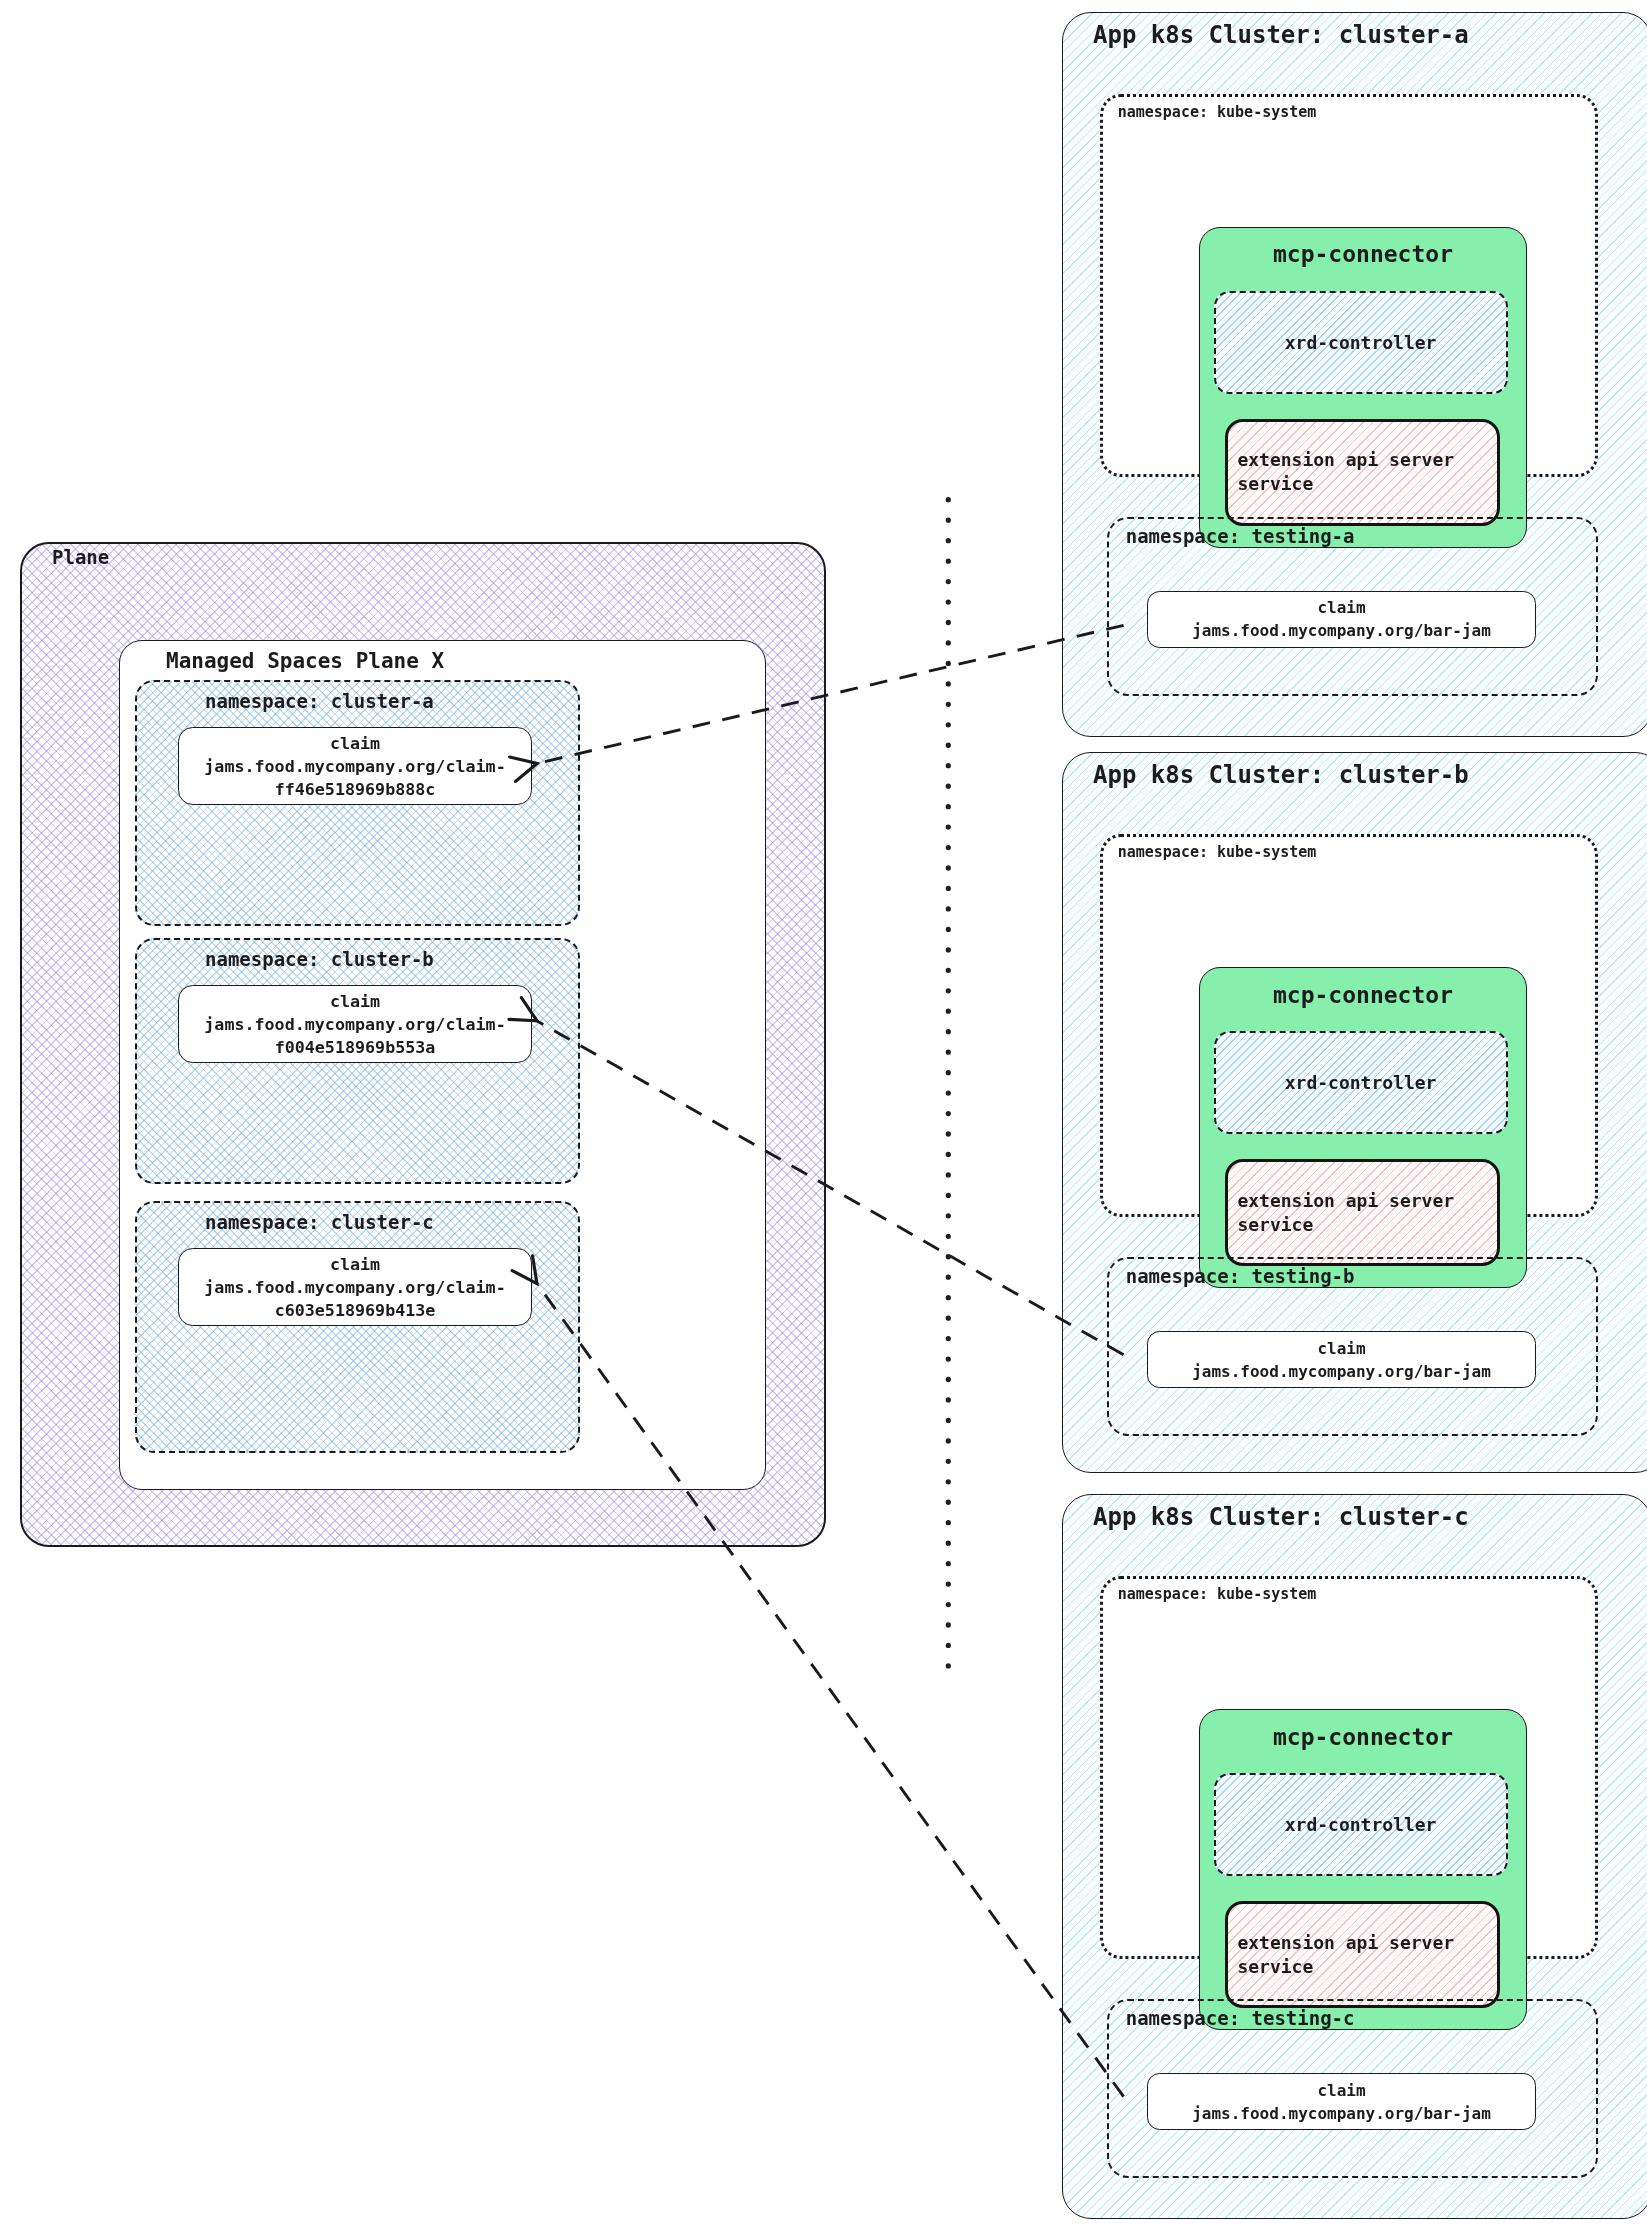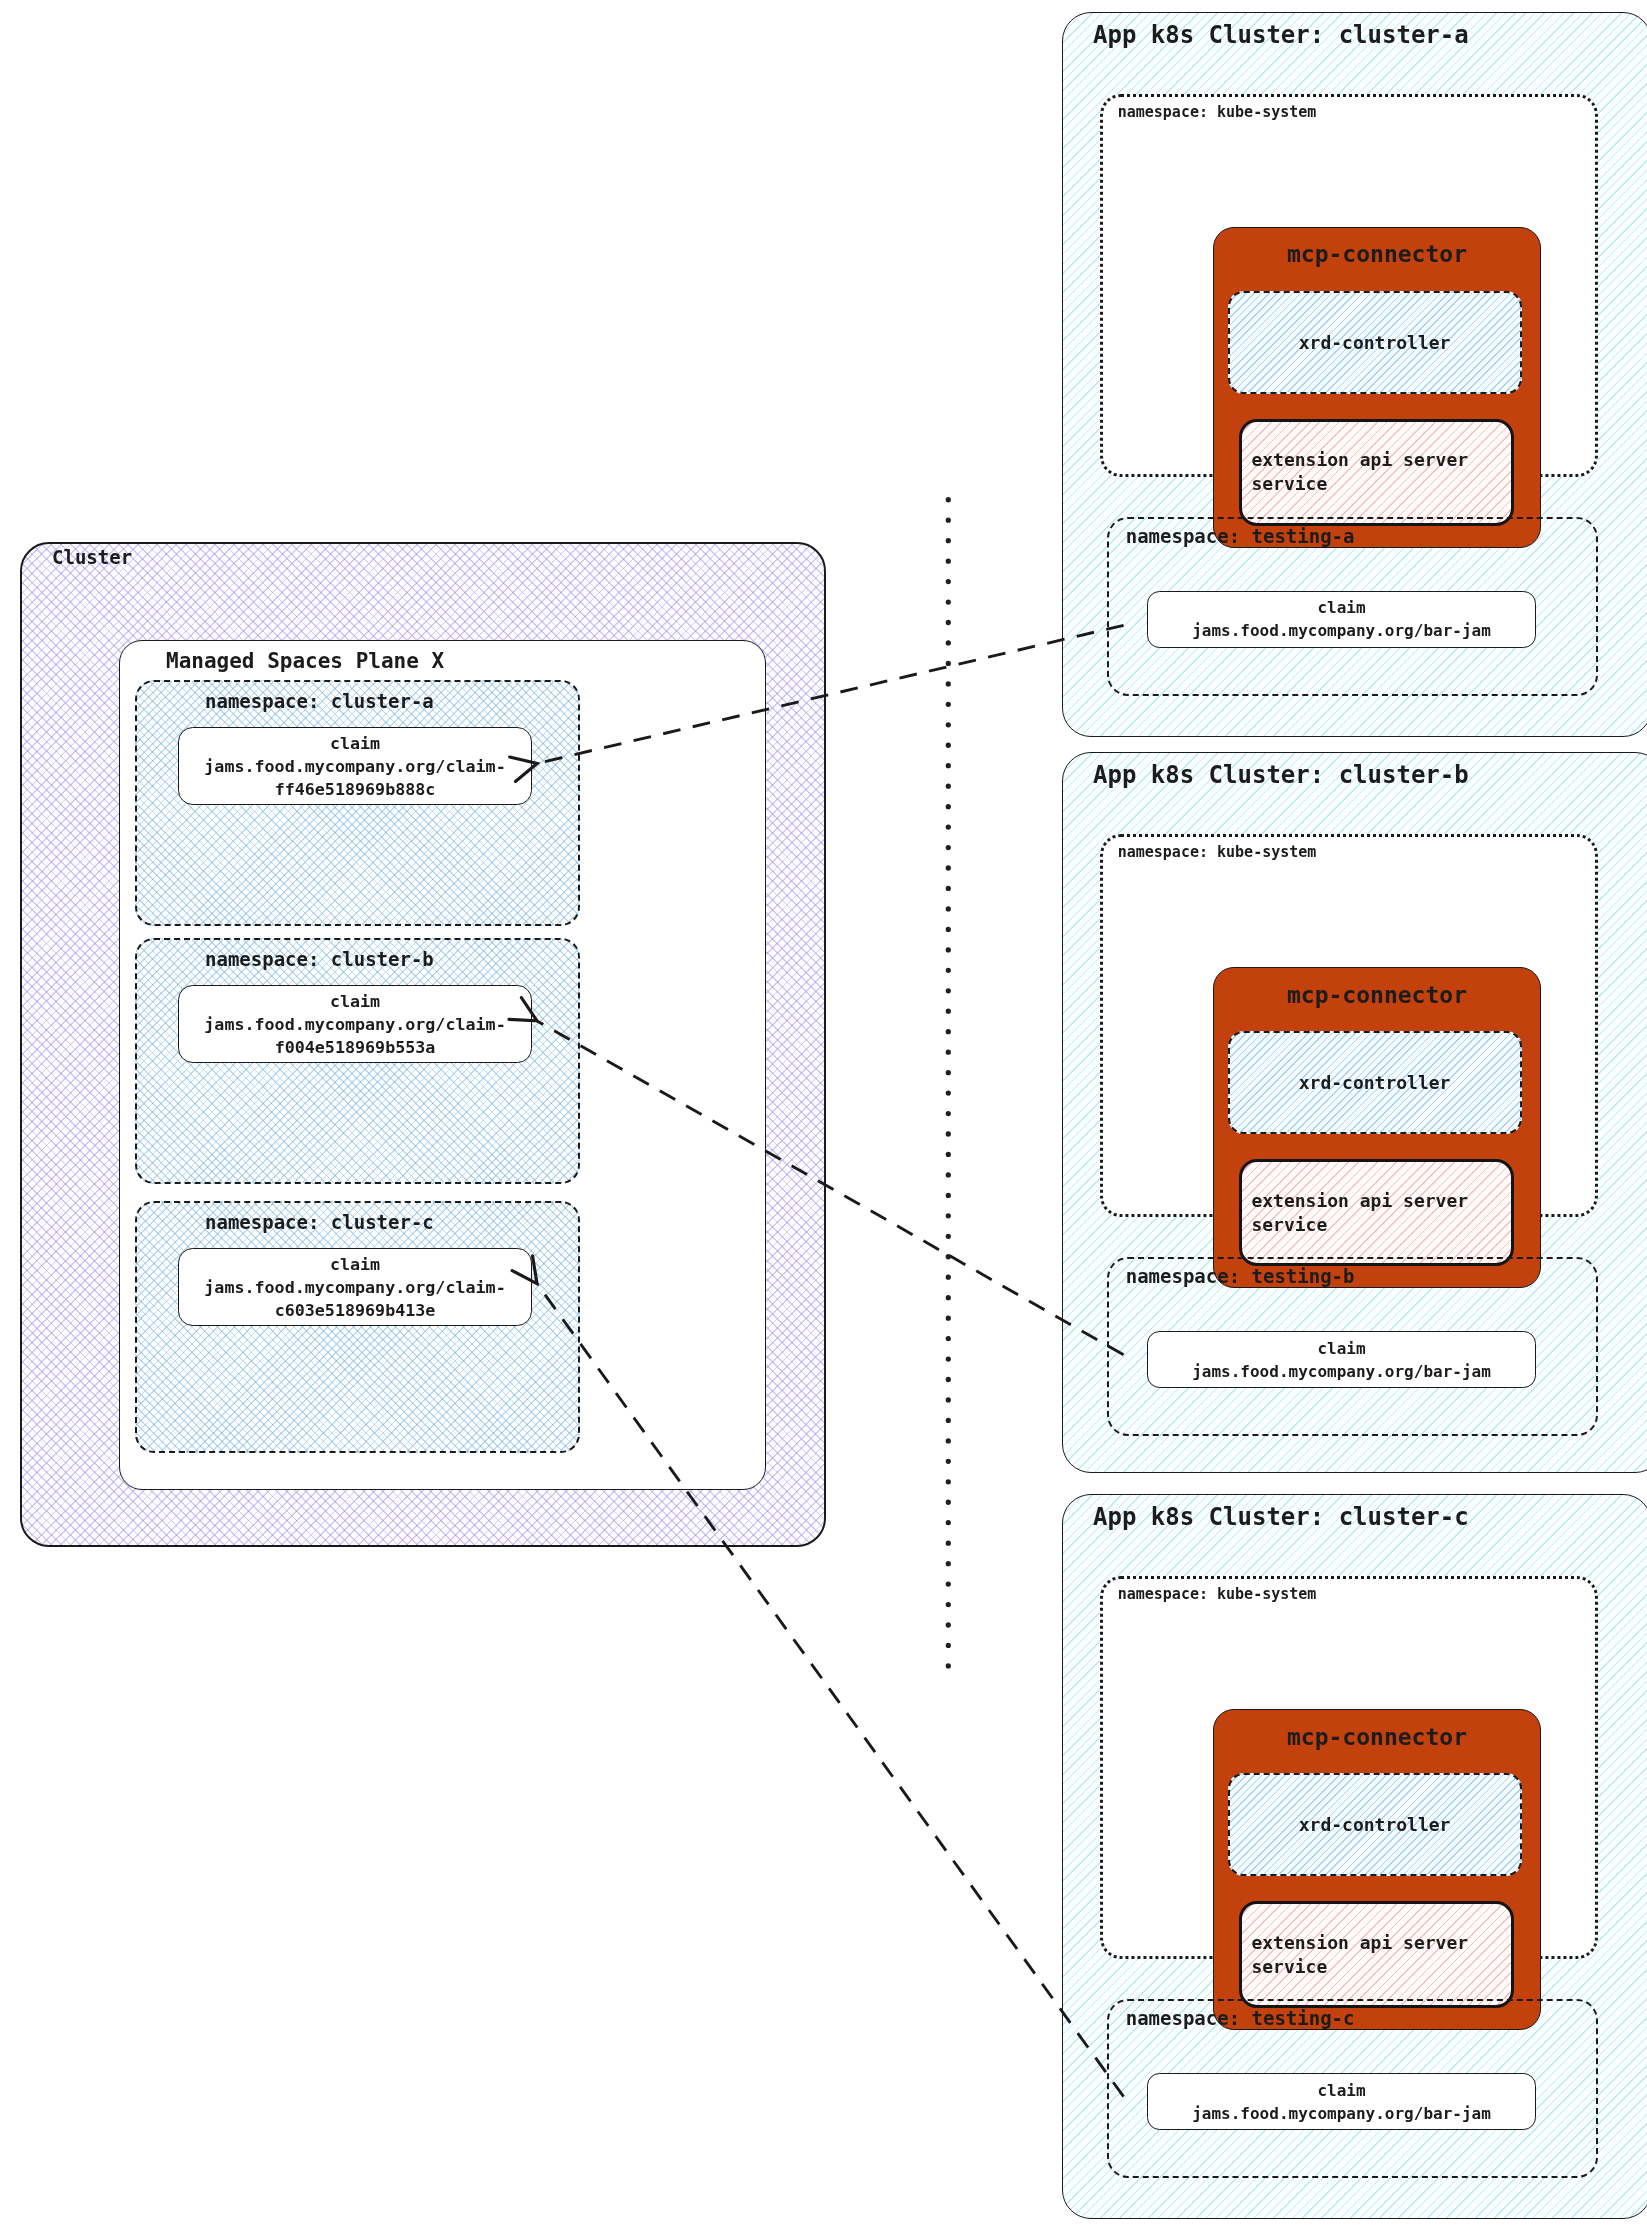--- a/index.html
+++ b/index.html
@@ -49,41 +49,41 @@
   .claim-left{position:absolute;left:41px;top:45px;width:352px;height:76px;background:#ffffff;
     border:1.6px solid #1a1a1a;border-radius:14.7px;display:flex;flex-direction:column;
     align-items:center;justify-content:center;font-size:16.7px;font-weight:700;line-height:23px;text-align:center;}
   
   .cluster{left:1042px;width:588px;height:723px;border:1.6px solid #1a1a1a;border-radius:29px;}
   .cluster-a{top:11.5px;} .cluster-b{top:752px;height:719px;padding-left:12px;} .cluster-c{top:1494px;}
   .cluster-title{position:absolute;left:30px;top:8.4px;font-size:24px;font-weight:700;white-space:nowrap;}
   .kube-box{position:absolute;left:37px;top:81px;width:492px;height:377px;background:#ffffff;
     border:3.1px dotted #1a1a1a;border-radius:21px;}
   .kube-label{position:absolute;left:14.7px;top:6.3px;font-size:15px;font-weight:700;white-space:nowrap;}
-  .mcpc-box{position:absolute;left:110px;top:130px;width:326px;height:319px;background:#c2410c;
+  .mcpc-box{position:absolute;left:96px;top:130px;width:326px;height:319px;background:#86efac;
     border:1.6px solid #1a1a1a;border-radius:21px;}
   .mcpc-label{position:absolute;left:0;right:0;top:13.6px;text-align:center;font-size:23px;font-weight:700;}
   .xrd-box{position:absolute;left:13.6px;top:63px;width:290px;height:99px;border:2.6px dashed #1a1a1a;
     border-radius:15.7px;display:flex;align-items:center;justify-content:center;font-size:18px;font-weight:700;}
   .ext-box{position:absolute;left:25px;top:191px;width:275px;height:107px;border:3.1px solid #141414;
     border-radius:18px;display:flex;align-items:center;justify-content:center;text-align:left;
     font-size:18px;font-weight:700;line-height:24px;padding:0 9.4px;box-sizing:border-box;}
   .testing-box{position:absolute;left:44px;top:504px;width:487px;height:175px;border:2.6px dashed #1a1a1a;border-radius:21px;}
   .testing-label{position:absolute;left:16.7px;top:6.3px;font-size:19px;font-weight:700;white-space:nowrap;}
   .claim-right{position:absolute;left:38px;top:72px;width:387px;height:55px;background:#ffffff;
     border:1.6px solid #1a1a1a;border-radius:12.6px;display:flex;flex-direction:column;align-items:center;
     justify-content:center;font-size:16px;font-weight:700;line-height:23px;text-align:center;}
   
   .overlay{left:0;top:0;width:1647px;height:2227px;pointer-events:none;z-index:60;}
 </style>
 </head>
 <body>
 
 <div class="abs spaces-box hatch-purple"></div>
-<div class="abs spaces-label">Cluster</div>
+<div class="abs spaces-label">Plane</div>
 
 <div class="abs mcpx-box"></div>
 <div class="abs mcpx-label">Managed Spaces Plane X</div>
 
 <div class="abs ns-box ns-a hatch-blue-x">
   <span class="ns-label">namespace: cluster-a</span>
   <div class="claim-left">
     <div>claim</div>
     <div>jams.food.mycompany.org/claim-</div>
     <div>ff46e518969b888c</div>

